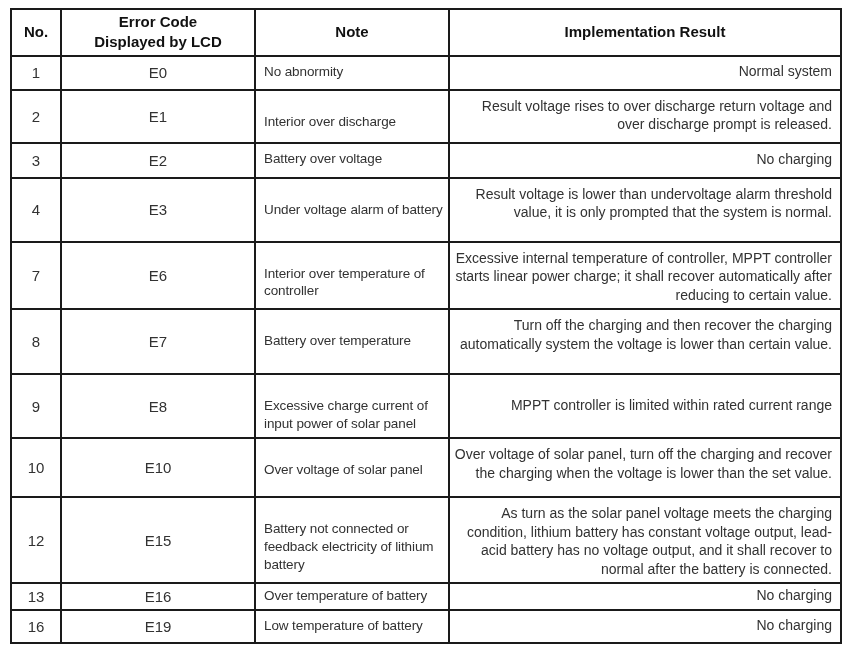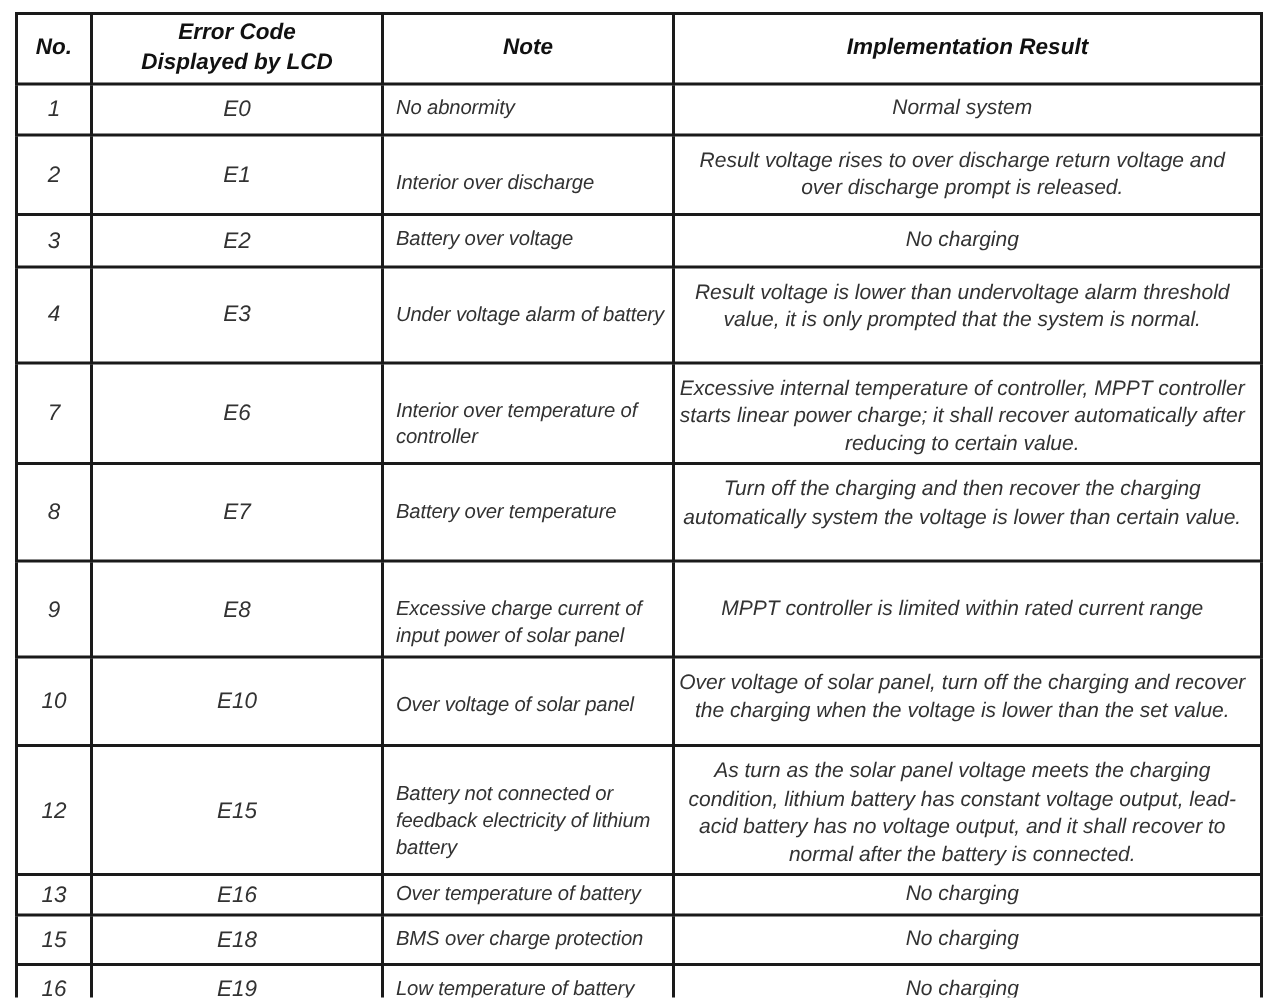--- a/index.html
+++ b/index.html
@@ -12,21 +12,20 @@
     margin:0;padding:0;
     background:var(--bg-color);
     font-family:"Liberation Sans","DejaVu Sans",sans-serif;
     color:var(--text-color);
   }
   .page{
     width:847px;height:665px;
     box-sizing:border-box;
     background:var(--bg-color);
     padding:8px 0 0 10px;
-    font-style:italic;
   }
   table.err-table{
     border-collapse:collapse;
     table-layout:fixed;
     width:830px;
   }
   .err-table col.c-no{width:50px}
   .err-table col.c-code{width:194px}
   .err-table col.c-note{width:194px}
   .err-table col.c-result{width:392px}
@@ -56,21 +55,21 @@
   }
   td.cell-note{
     text-align:left;
     vertical-align:top;
     font-size:13.5px;
     letter-spacing:-0.1px;
     line-height:1.32;
     padding:22px 4px 4px 8px;
   }
   td.cell-result{
-    text-align:center;
+    text-align:right;
     vertical-align:top;
     font-size:14px;
     line-height:1.33;
     padding:6px 8px 4px 1px;
   }
 
   
   tbody tr:nth-child(1){height:34px}
   tbody tr:nth-child(2){height:53px}
   tbody tr:nth-child(3){height:35px}
@@ -173,26 +172,20 @@
         <td class="cell-note">Battery not connected or feedback electricity of lithium battery</td>
         <td class="cell-result">As turn as the solar panel voltage meets the charging condition, lithium battery has constant voltage output, lead-acid battery has no voltage output, and it shall recover to normal after the battery is connected.</td>
       </tr>
       <tr>
         <td class="cell-no">13</td>
         <td class="cell-code">E16</td>
         <td class="cell-note">Over temperature of battery</td>
         <td class="cell-result">No charging</td>
       </tr>
       <tr>
-        <td class="cell-no">15</td>
-        <td class="cell-code">E18</td>
-        <td class="cell-note">BMS over charge protection</td>
-        <td class="cell-result">No charging</td>
-      </tr>
-      <tr>
         <td class="cell-no">16</td>
         <td class="cell-code">E19</td>
         <td class="cell-note">Low temperature of battery</td>
         <td class="cell-result">No charging</td>
       </tr>
     </tbody>
   </table>
 </div>
 
 </body></html>

